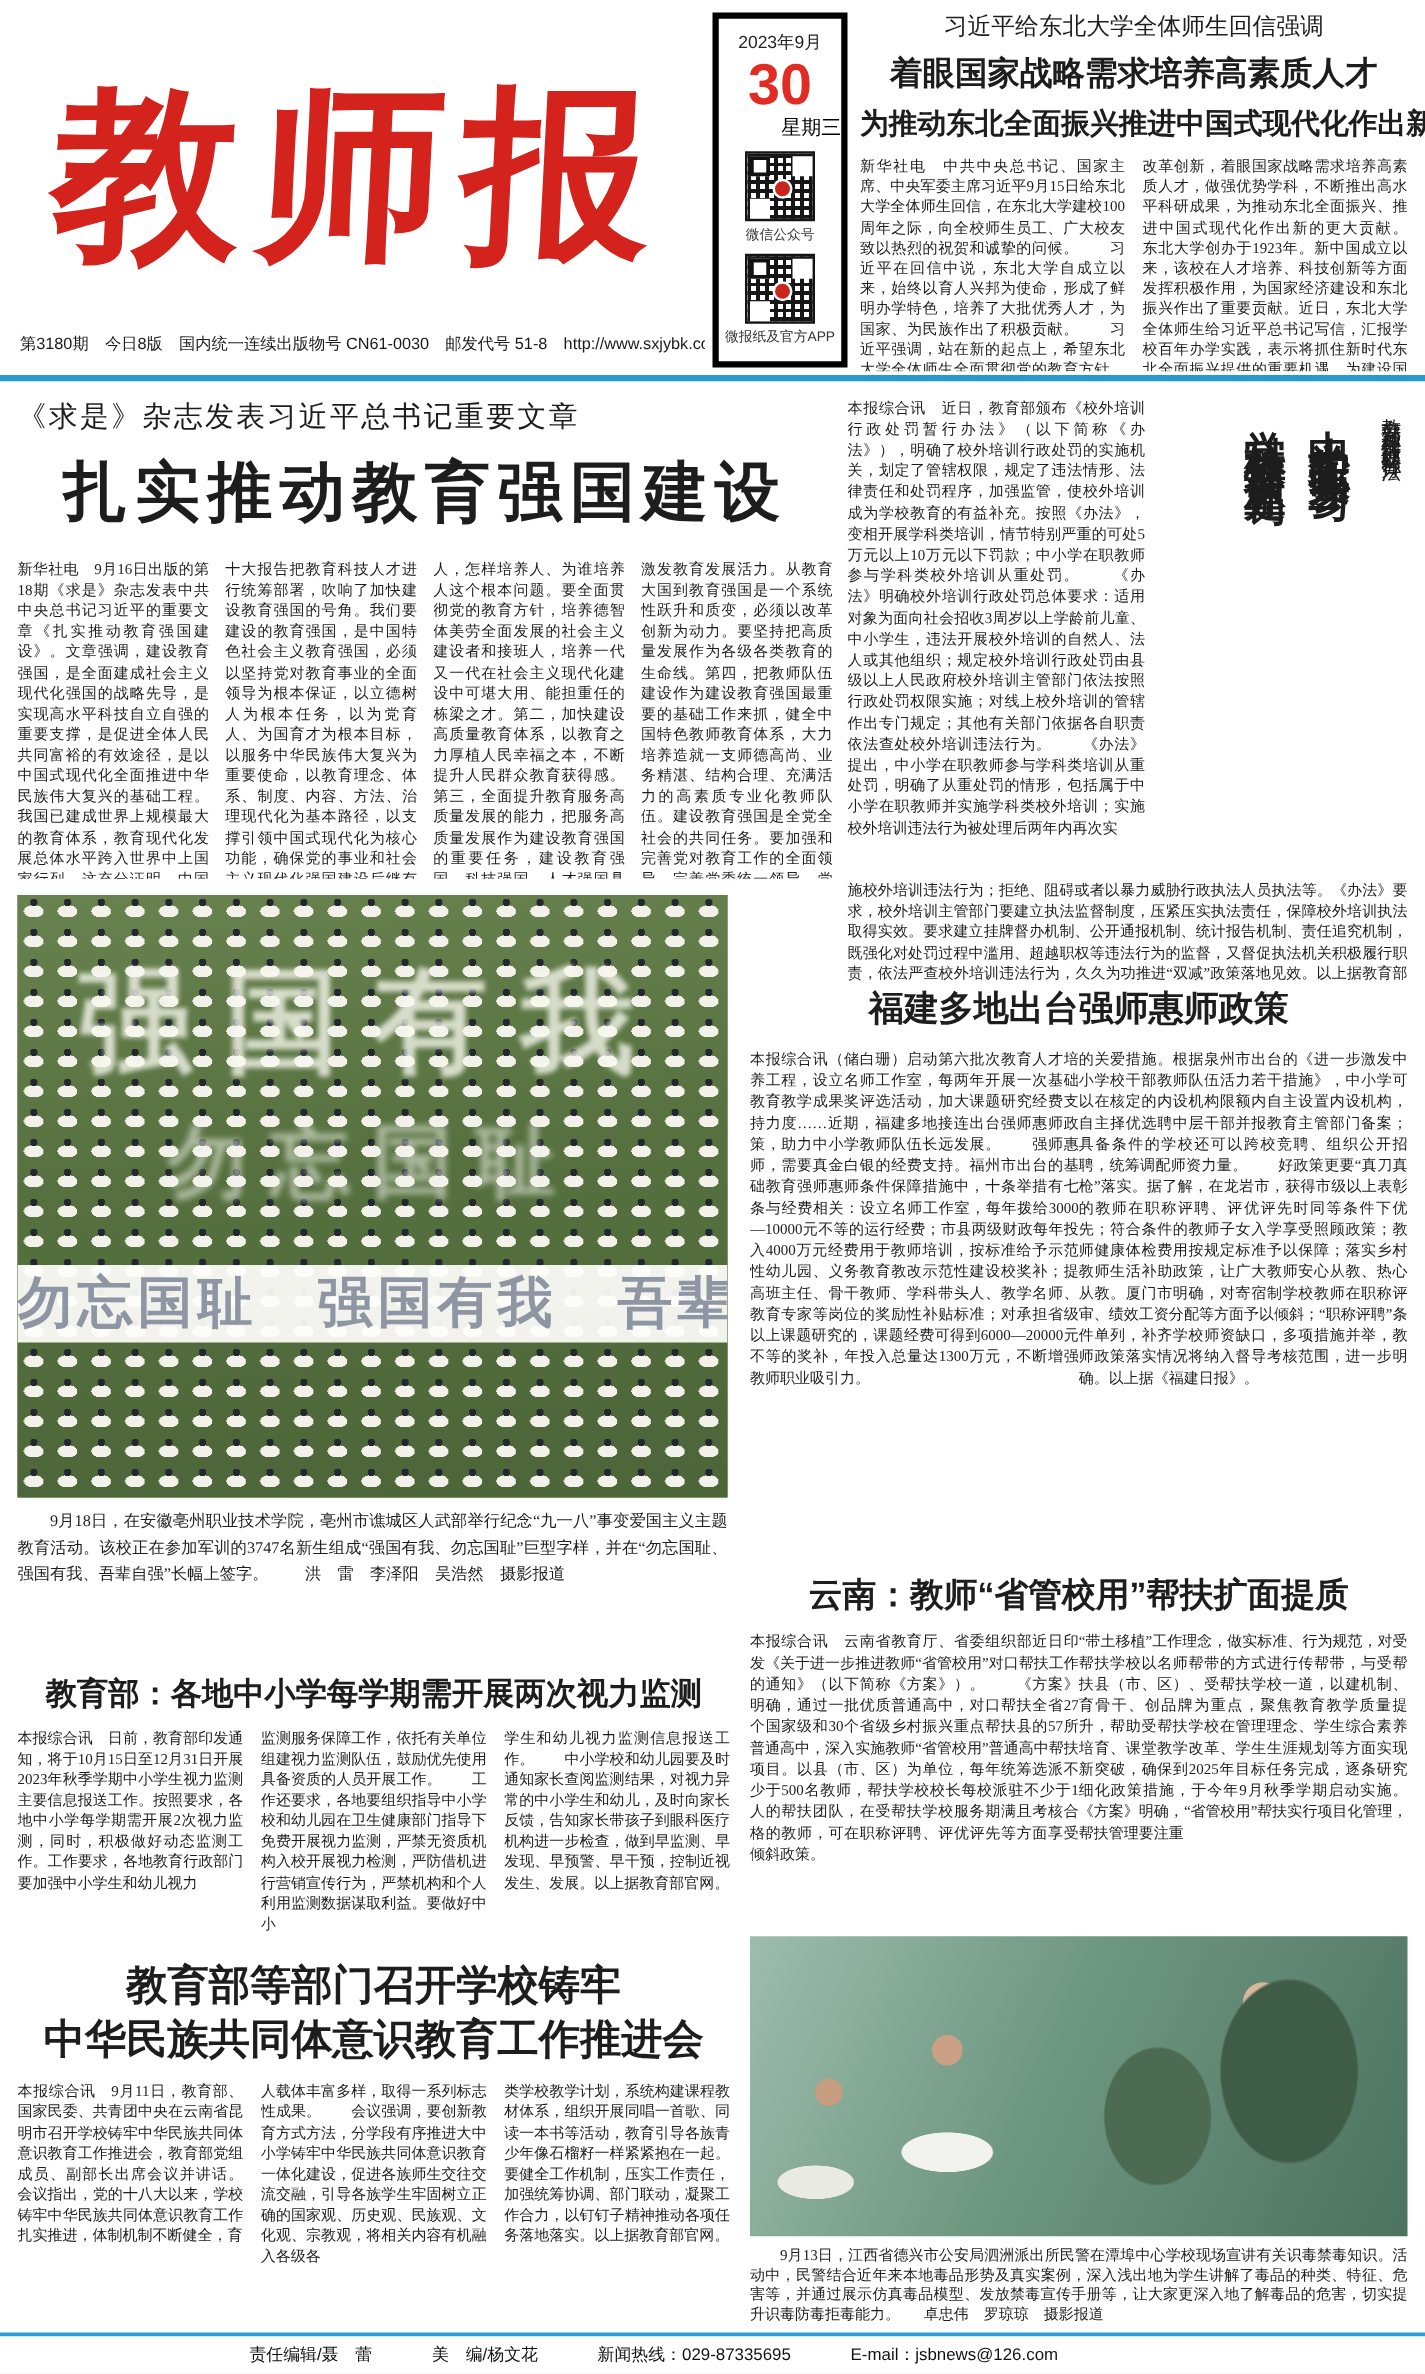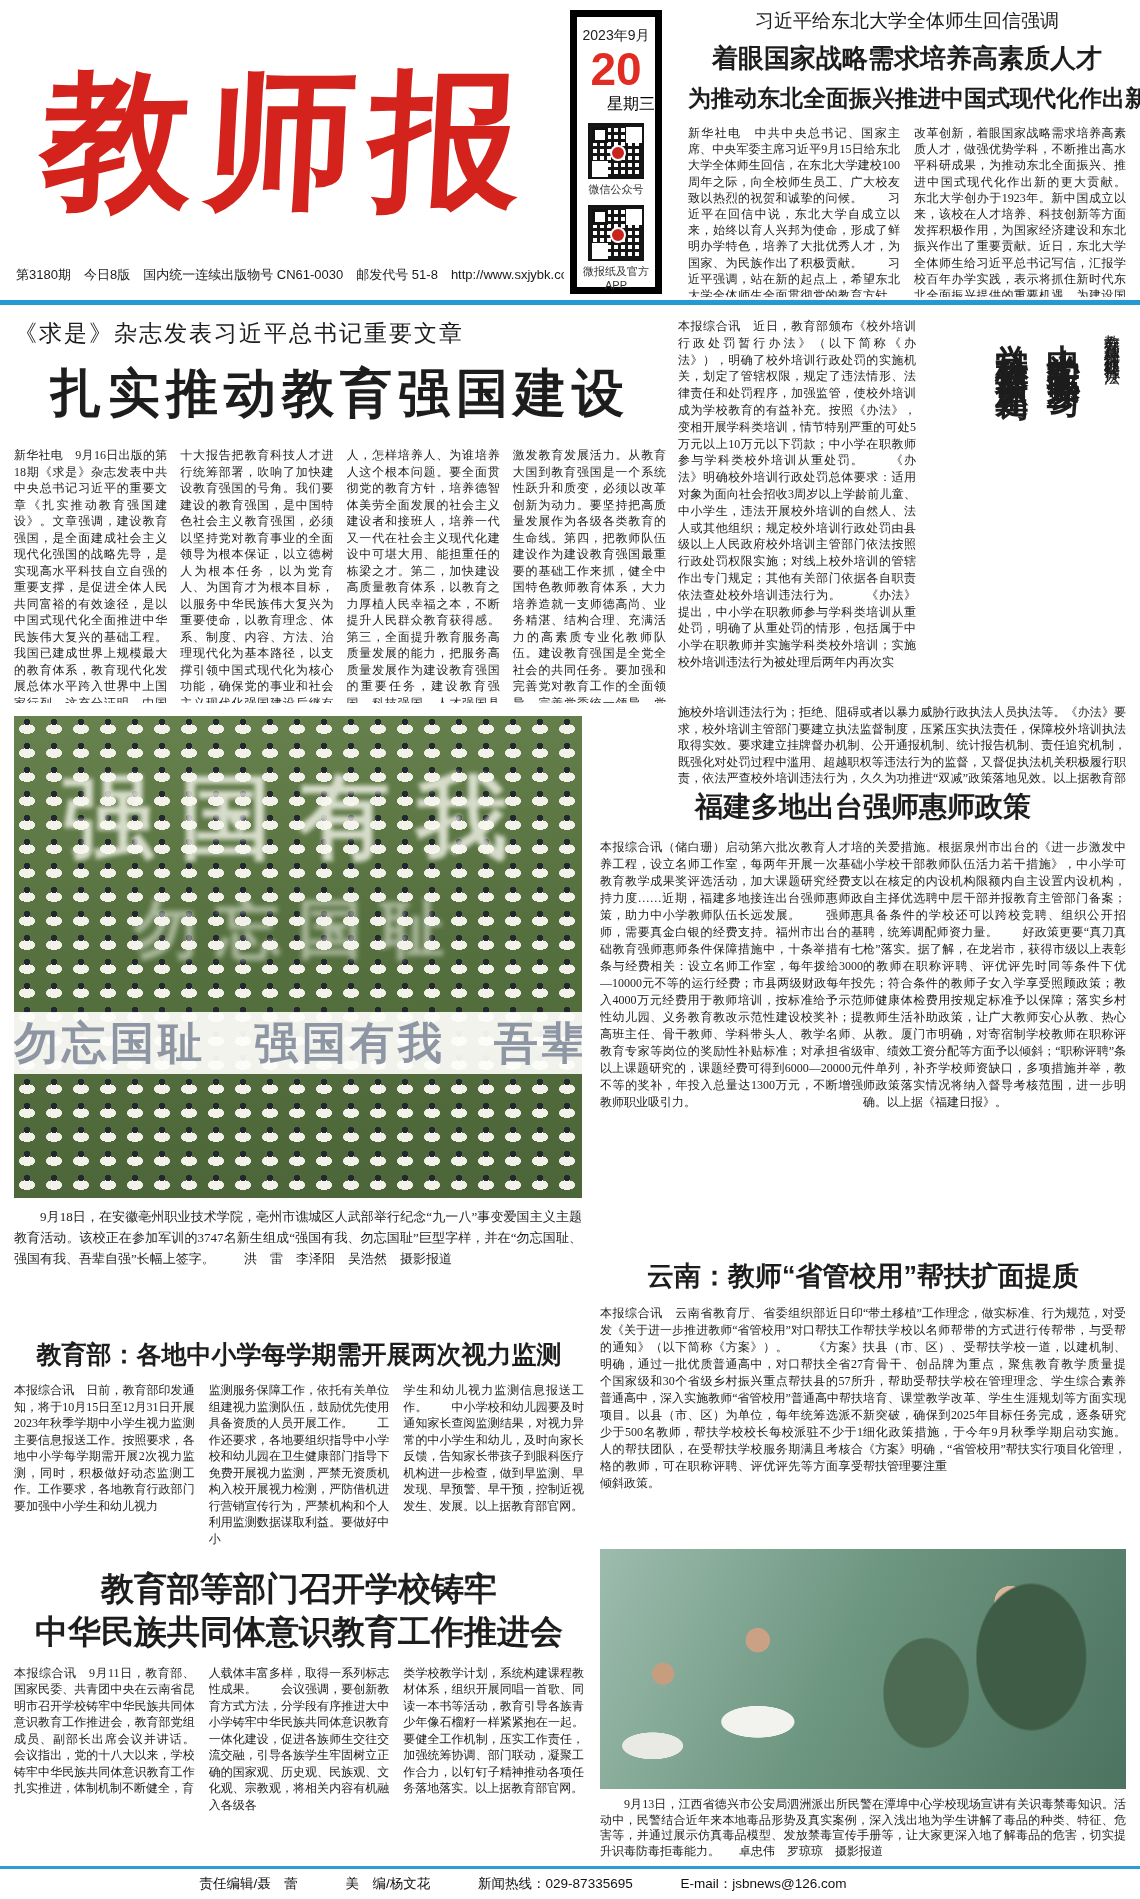--- a/index.html
+++ b/index.html
@@ -12,22 +12,22 @@
 
   
   .masthead-logo{
     position:absolute; left:14px; top:34px; width:548px; height:220px;
     font-family:"Liberation Serif", serif; font-weight:bold;
     font-size:150px; line-height:215px; letter-spacing:14px;
     color:#d3231c; text-align:center; transform:skewX(-3deg);
     white-space:nowrap; overflow:hidden;
   }
   .date-box{
-    position:absolute; left:570px; top:10px; width:92px; height:284px;
-    border:7px solid #000000; text-align:center; padding-top:10px;
+    position:absolute; left:570px; top:10px; width:108px; height:284px;
+    border:5px solid #000000; text-align:center; padding-top:10px;
     font-family:"Liberation Sans", sans-serif;
   }
   .date-ym{ font-size:14px; color:#222; }
   .date-day{ font-size:46px; font-weight:bold; color:#e02c22; line-height:1.05; }
   .date-week{ font-size:16px; color:#000000; margin-top:1px;text-align:right; }
   .qr{ position:relative; width:56px; height:56px; margin:8px auto 3px auto;
        border:2px solid #141414;
        background:
          repeating-linear-gradient(0deg,#161616 0 3px,transparent 3px 7px),
          repeating-linear-gradient(90deg,#161616 0 3px,#ffffff 3px 7px); }
@@ -159,21 +159,21 @@
 </style>
 </head>
 <body>
 
 <div id="page">
 
   <div class="masthead-logo">教师报</div>
 
   <div class="date-box">
     <div class="date-ym">2023年9月</div>
-    <div class="date-day">20</div>
+    <div class="date-day">30</div>
     <div class="date-week">星期三</div>
     <div class="qr"></div>
     <div class="qr-label">微信公众号</div>
     <div class="qr"></div>
     <div class="qr-label">微报纸及官方APP</div>
   </div>
 
   <div class="pub-info">第3180期　今日8版　国内统一连续出版物号 CN61-0030　邮发代号 51-8　http://www.sxjybk.com</div>
 
   <div class="top-article">

